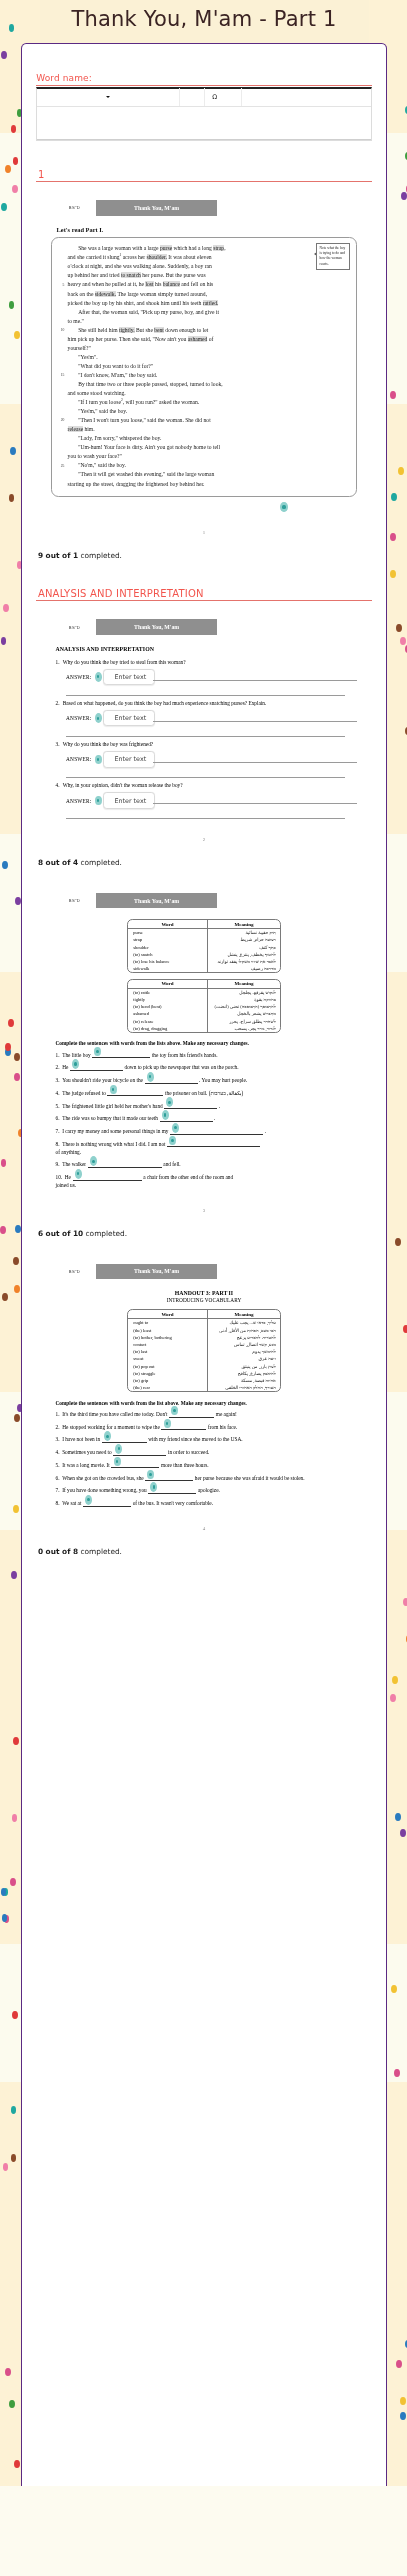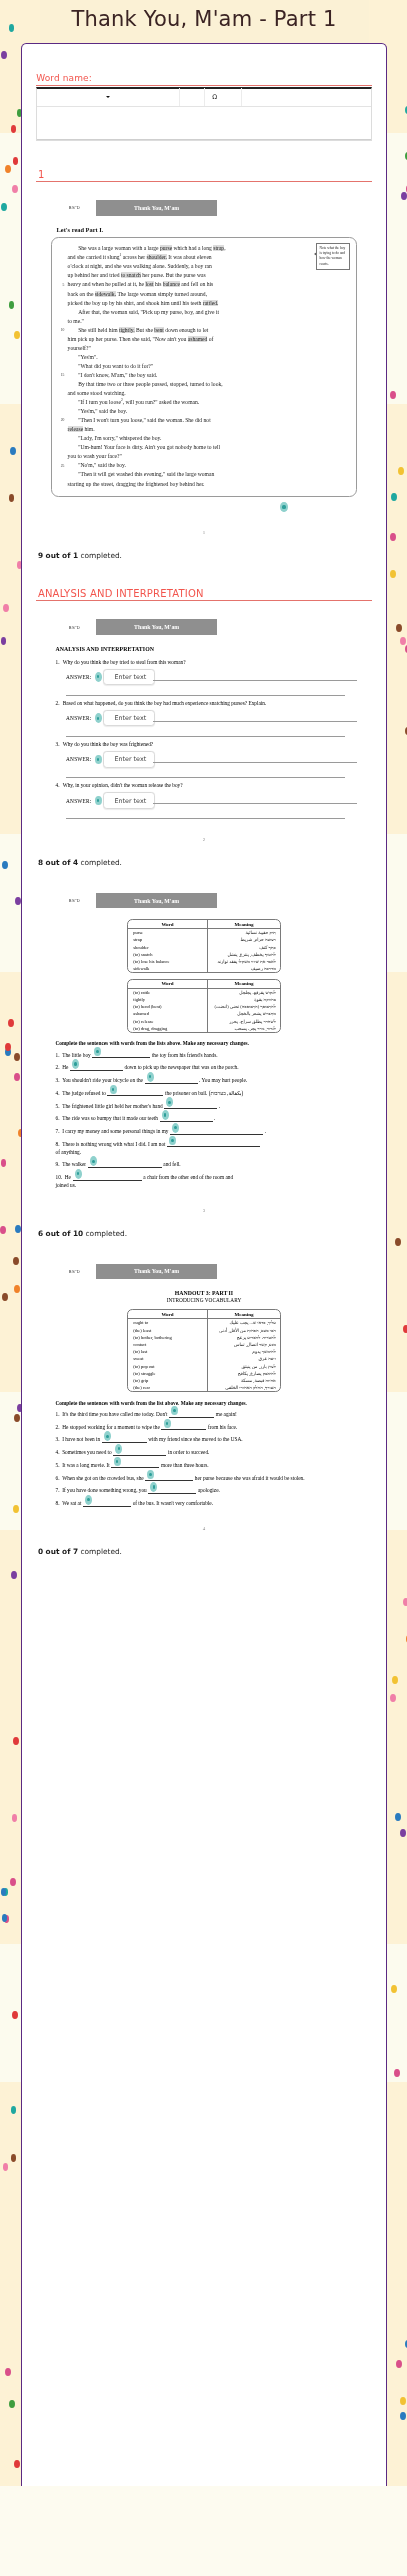--- a/index.html
+++ b/index.html
@@ -1042,19 +1042,19 @@
               <span class="blank" style="width:48px">
                 <span class="mini-blob"></span>
               </span>
               <span>of the bus. It wasn't very comfortable.</span>
             </div>
           </div>
         <div class="page-foot">4</div>
       </div>
 
       <div class="completed">
-        <b>0 out of 7</b><span> completed.</span>
+        <b>0 out of 8</b><span> completed.</span>
       </div>
 
     </div>
   </div>
 </div>
 
 
 </body></html>

